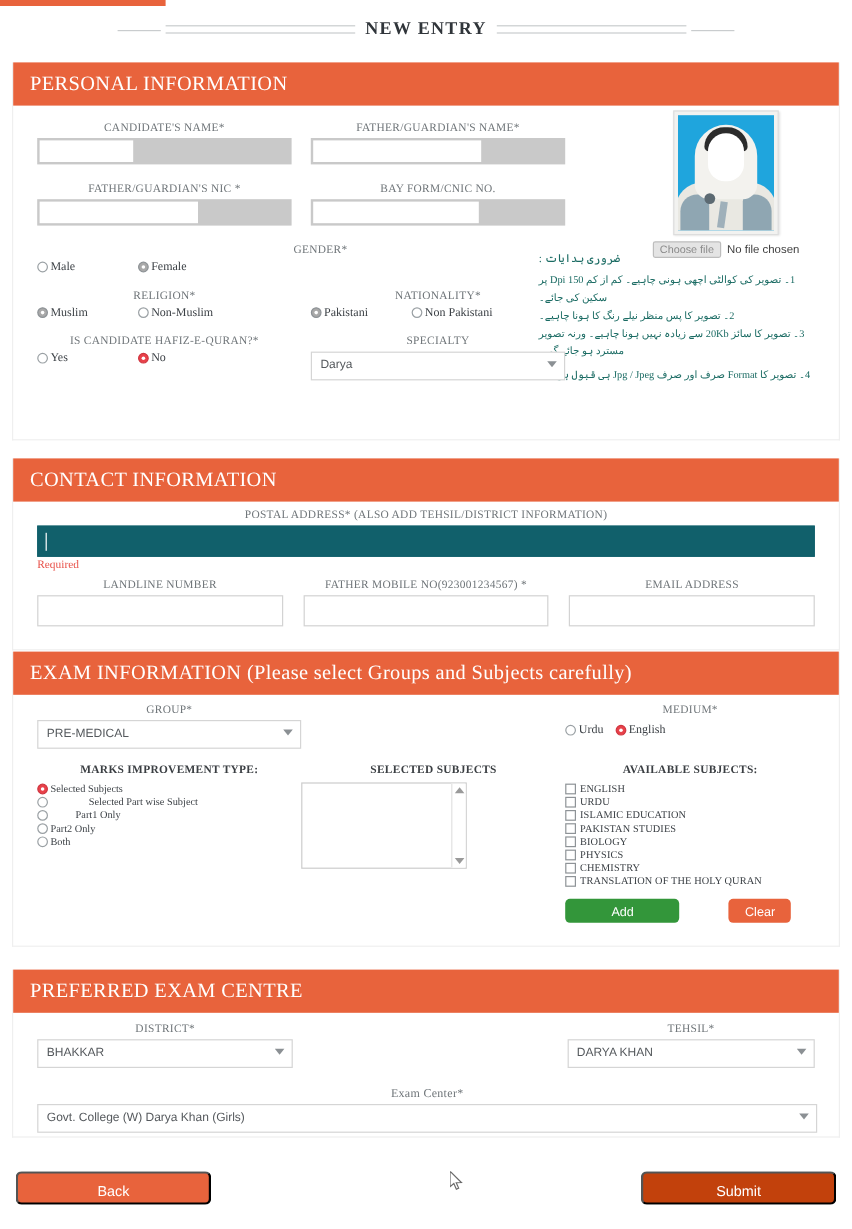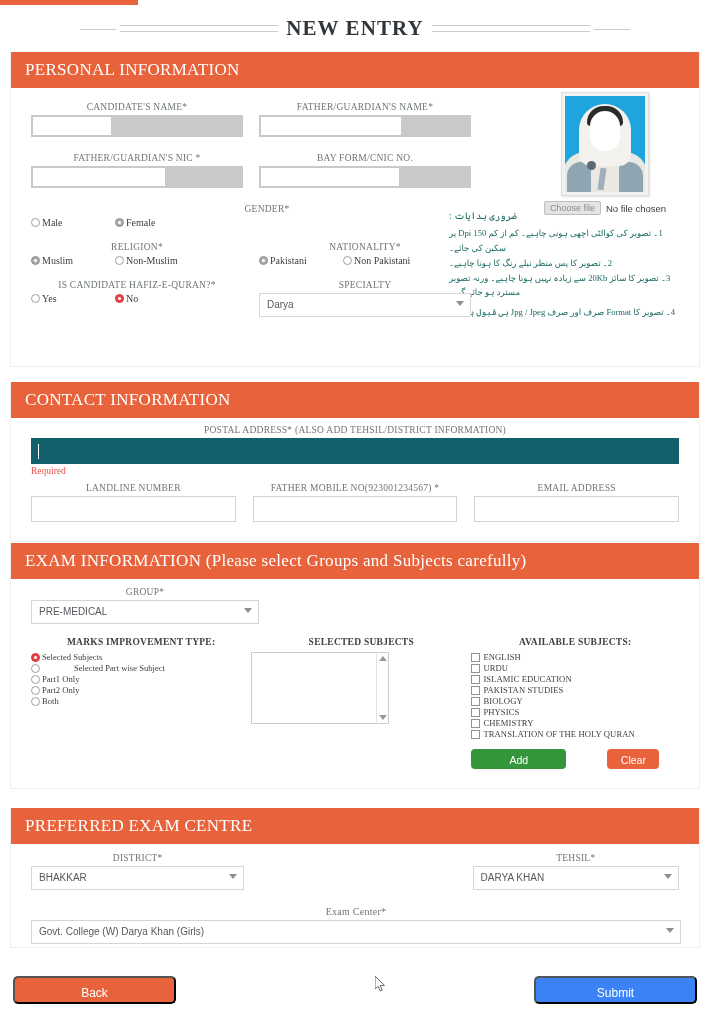--- a/index.html
+++ b/index.html
@@ -33,21 +33,21 @@
   }
   .rule.left  { width: 158px; }
   .rule.right { width: 158px; }
   .rule .tail {
     position: absolute; top: 3px; height: 1px; background: #c9ccce; width: 36px;
   }
   .rule.left .tail  { left: -40px; }
   .rule.right .tail { right: -40px; }
   .entry-title {
     font-family: "Liberation Serif", serif;
-    font-weight: bold; font-size: 21px; letter-spacing: 1.1px;
+    font-weight: bold; font-size: 15px; letter-spacing: 1.1px;
     color: #30353a; white-space: nowrap;
   }
 
   
   .panel {
     position: absolute; left: 10px; width: 690px;
     background: #ffffff;
     border: 1px solid #efefef;
     border-top: none;
   }
@@ -243,21 +243,21 @@
   }
   .btn-add   { background: #33963a; width: 95px; height: 20px; line-height: 20px; }
   .btn-clear { background: #e8633c; width: 52px; height: 20px; line-height: 20px; }
 
   .btn-bottom {
     position: absolute; height: 28px; line-height: 28px; width: 163px;
     border-radius: 5px; font-size: 12px; color: #fff;
     font-family: "Liberation Sans", sans-serif; text-align: center;
   }
   .btn-back   { left: 13px;  background: #e8633c; }
-  .btn-submit { right: 13px; background: #3b82f6; }
+  .btn-submit { right: 13px; background: #c2410c; }
 
   .cursor {
     position: absolute; left: 375px; top: 976px; width: 11px; height: 16px;
   }
   .cursor svg { display:block; }
 </style>
 </head>
 <body>
 
 <div id="page">
@@ -438,36 +438,49 @@
 
       <div style="display:flex;">
         <div style="width:228px;">
           <span class="lbl">GROUP*</span>
           <div class="sel">
             <span>PRE-MEDICAL</span>
             <span class="chev"></span>
           </div>
         </div>
         <div style="width:228px;"></div>
+        <div style="width:215px;">
+          <span class="lbl">MEDIUM*</span>
+          <div class="opt-row" style="margin-top:6px;">
+            <div class="opt">
+              <span class="radio"></span>
+              <span class="t">Urdu</span>
+            </div>
+            <div class="opt">
+              <span class="radio sel-red"></span>
+              <span class="t">English</span>
+            </div>
+          </div>
+        </div>
       </div>
 
       <div style="display:flex; margin-top:13px;">
 
         <div style="width:228px;">
           <span class="lbl bold">MARKS IMPROVEMENT TYPE:</span>
           <div style="margin-top:5px;">
             <div class="opt" style="display:flex; margin-bottom:1px;">
               <span class="radio sel-red"></span>
               <span class="t" style="font-size:8.6px;">Selected Subjects</span>
             </div>
             <div class="opt" style="display:flex; margin-bottom:1px;gap:32px;">
               <span class="radio"></span>
               <span class="t" style="font-size:8.6px;">Selected Part wise Subject</span>
             </div>
-            <div class="opt" style="display:flex; margin-bottom:1px;">
+            <div class="opt" style="display:flex; margin-bottom:1px;gap:21px;">
               <span class="radio"></span>
               <span class="t" style="font-size:8.6px;">Part1 Only</span>
             </div>
             <div class="opt" style="display:flex; margin-bottom:1px;">
               <span class="radio"></span>
               <span class="t" style="font-size:8.6px;">Part2 Only</span>
             </div>
             <div class="opt" style="display:flex;">
               <span class="radio"></span>
               <span class="t" style="font-size:8.6px;">Both</span>

